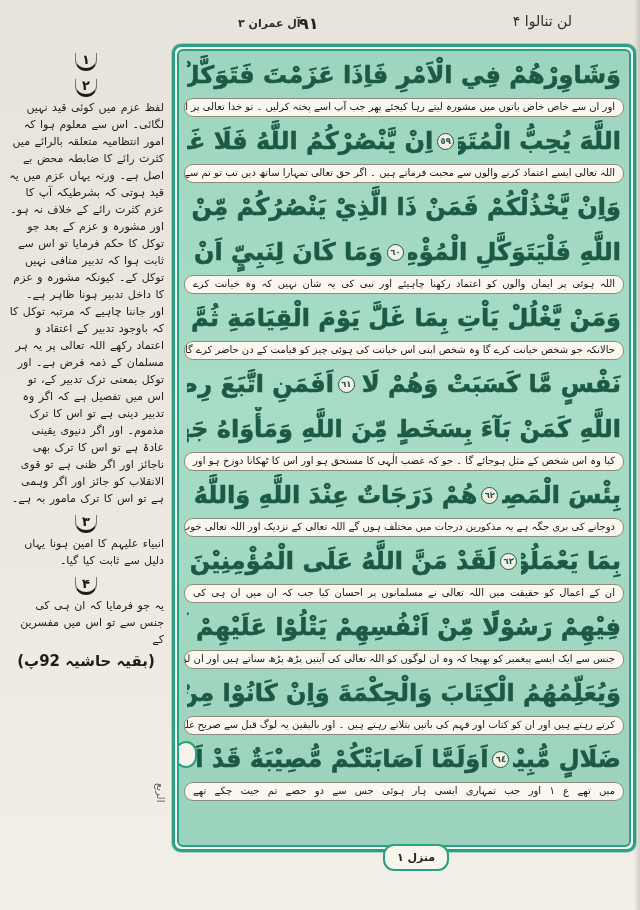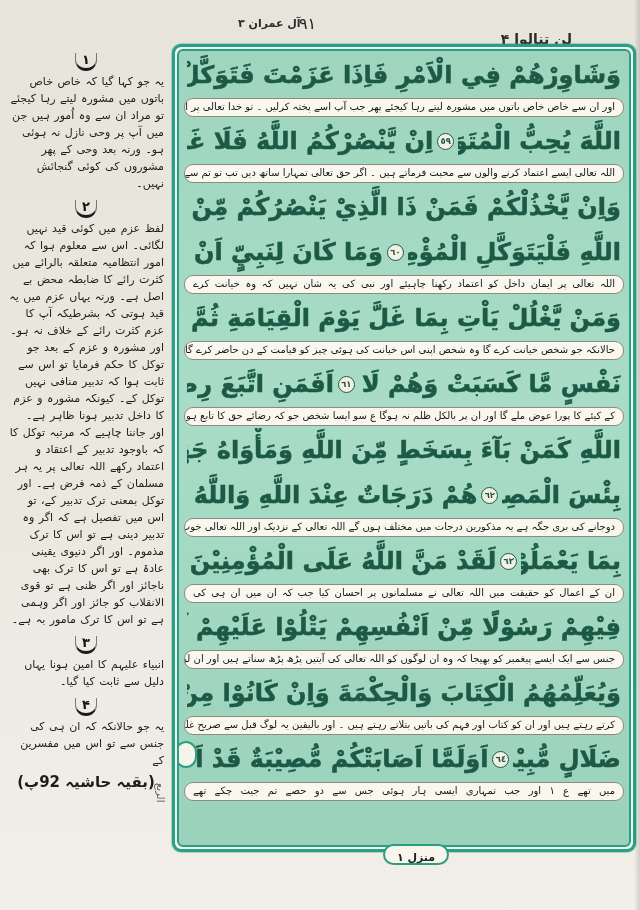--- a/index.html
+++ b/index.html
@@ -14,26 +14,26 @@
   .page{
     position:absolute;inset:0;
     background:linear-gradient(180deg,#e7e4dc 0%,#ebe8e0 55%,#f1efe8 100%);
   }
   .page-edge-shadow{
     position:absolute;right:0;top:0;width:6px;height:100%;
     background:linear-gradient(to left,rgba(60,60,55,.18),rgba(0,0,0,0));
   }
   
   .header-juz{
-    position:absolute;top:31px;right:68px;
-    font-size:14px;font-weight:bold;color:#2e2c28;direction:rtl;
+    position:absolute;top:13px;right:68px;
+    font-size:14px;font-weight:normal;color:#2e2c28;direction:rtl;
   }
   .header-page-number{
     position:absolute;top:14px;left:299px;
-    font-size:16px;font-weight:normal;color:#26241f;
+    font-size:16px;font-weight:bold;color:#26241f;
   }
   .header-surah{
     position:absolute;top:17px;left:238px;
     font-size:11px;font-weight:bold;color:#2e2c28;direction:rtl;
   }
   
   .sidebar{
     position:absolute;top:46px;left:8px;width:156px;
     direction:rtl;text-align:right;color:#1e1d1a;
   }
@@ -107,53 +107,52 @@
     background:#f6f3ea;border:2px solid #2b9e84;border-radius:11px;
   }
   
   .margin-vlabel{
     position:absolute;left:155px;top:722px;height:80px;
     writing-mode:vertical-rl;
     font-size:10px;color:#5b5952;letter-spacing:2px;
   }
   
   .manzil-badge{
-    position:absolute;top:844px;left:383px;width:66px;height:21px;
+    position:absolute;top:844px;left:383px;width:66px;height:27px;
     background:#f8f5ec;border:2px solid #2b9e84;border-radius:11px;
     text-align:center;direction:rtl;
   }
   .manzil-badge span{
     font-size:11px;font-weight:bold;color:#23221e;line-height:17px;
   }
 </style>
 </head>
 <body>
 
 <div class="page">
 
   <span class="header-juz">لن تنالوا ۴</span>
   <span class="header-page-number">٩١</span>
   <span class="header-surah">آل عمران ۳</span>
 
   <aside class="sidebar">
     <div class="note">
       <div class="note-marker"><span>۱</span></div>
-      <div class="note-text">یہ جو کہا گیا کہ خاص خاص باتوں میں مشورہ لیتے رہا کیجئے تو مراد ان سے وہ اُمور ہیں جن میں آپ پر وحی نازل نہ ہوئی ہو۔ ورنہ بعد وحی کے پھر مشوروں کی کوئی گنجائش نہیں۔</div>
     </div>
     <div class="note">
       <div class="note-marker"><span>۲</span></div>
       <div class="note-text">لفظ عزم میں کوئی قید نہیں لگائی۔ اس سے معلوم ہوا کہ امور انتظامیہ متعلقہ بالرائے میں کثرت رائے کا ضابطہ محض بے اصل ہے۔ ورنہ یہاں عزم میں یہ قید ہوتی کہ بشرطیکہ آپ کا عزم کثرت رائے کے خلاف نہ ہو۔ اور مشورہ و عزم کے بعد جو توکل کا حکم فرمایا تو اس سے ثابت ہوا کہ تدبیر منافی نہیں توکل کے۔ کیونکہ مشورہ و عزم کا داخل تدبیر ہونا ظاہر ہے۔ اور جاننا چاہیے کہ مرتبہ توکل کا کہ باوجود تدبیر کے اعتقاد و اعتماد رکھے اللہ تعالی پر یہ ہر مسلمان کے ذمہ فرض ہے۔ اور توکل بمعنی ترک تدبیر کے، تو اس میں تفصیل ہے کہ اگر وہ تدبیر دینی ہے تو اس کا ترک مذموم۔ اور اگر دنیوی یقینی عادۃ ہے تو اس کا ترک بھی ناجائز اور اگر ظنی ہے تو قوی الانقلاب کو جائز اور اگر وہمی ہے تو اس کا ترک مامور بہ ہے۔</div>
     </div>
     <div class="note">
       <div class="note-marker"><span>۳</span></div>
       <div class="note-text">انبیاء علیہم کا امین ہونا یہاں دلیل سے ثابت کیا گیا۔</div>
     </div>
     <div class="note">
       <div class="note-marker"><span>۴</span></div>
-      <div class="note-text">یہ جو حالانکہ کہ ان ہی کی جنس سے تو اس میں مفسرین کے</div>
+      <div class="note-text">یہ جو فرمایا کہ ان ہی کی جنس سے تو اس میں مفسرین کے</div>
     </div>
     <div class="note-continuation">(بقیہ حاشیہ 92پ)</div>
   </aside>
 
   <div class="frame">
     <div class="frame-inner" id="quran-rows">
       <div class="ruku-tab"></div>
     <div class="arabic-line">
           <span class="arabic-seg">وَشَاوِرْهُمْ فِي الْاَمْرِ فَاِذَا عَزَمْتَ فَتَوَكَّلْ عَلَى اللَّهِ اِنَّ</span>
         </div>
@@ -165,34 +164,34 @@
         </div>
         <div class="urdu-strip">اللہ تعالی ایسے اعتماد کرنے والوں سے محبت فرماتے ہیں ۔ اگر حق تعالی تمہارا ساتھ دیں تب تو تم سے کوئی نہیں جیت سکتا ۔</div>
         <div class="arabic-line">
           <span class="arabic-seg">وَاِنْ يَّخْذُلْكُمْ فَمَنْ ذَا الَّذِيْ يَنْصُرُكُمْ مِّنْ بَعْدِهِ وَعَلَى</span>
         </div>
         <div class="arabic-line">
           <span class="arabic-seg">اللَّهِ فَلْيَتَوَكَّلِ الْمُؤْمِنُوْنَ</span>
           <span class="ayah-medallion">٦٠</span>
           <span class="arabic-seg">وَمَا كَانَ لِنَبِيٍّ اَنْ يَّغُلَّ</span>
         </div>
-        <div class="urdu-strip">اللہ تعالی پر ایمان داخل کو اعتماد رکھنا چاہیئے اور نبی کی یہ شان نہیں کہ وہ خیانت کرے</div>
+        <div class="urdu-strip">اللہ ہوئی پر ایمان والوں کو اعتماد رکھنا چاہیئے اور نبی کی یہ شان نہیں کہ وہ خیانت کرے</div>
         <div class="arabic-line">
           <span class="arabic-seg">وَمَنْ يَّغْلُلْ يَاْتِ بِمَا غَلَّ يَوْمَ الْقِيَامَةِ ثُمَّ تُوَفَّى كُلُّ</span>
         </div>
         <div class="urdu-strip">حالانکہ جو شخص خیانت کرے گا وہ شخص اپنی اس خیانت کی ہوئی چیز کو قیامت کے دن حاضر کرے گا ۔ پھر ہر شخص کو اس</div>
         <div class="arabic-line">
           <span class="arabic-seg">نَفْسٍ مَّا كَسَبَتْ وَهُمْ لَا يُظْلَمُوْنَ</span>
           <span class="ayah-medallion">٦١</span>
           <span class="arabic-seg">اَفَمَنِ اتَّبَعَ رِضْوَانَ</span>
         </div>
-        <div class="urdu-strip">کے کیئے کا پورا عوض ملے گا اور ان پر بالکل ظلم نہ ہوگا ع سو ایسا شخص جو کہ رضائے حق کا تابع ہو</div>
         <div class="arabic-line">
           <span class="arabic-seg">اللَّهِ كَمَنْ بَآءَ بِسَخَطٍ مِّنَ اللَّهِ وَمَأْوَاهُ جَهَنَّمُ وَ</span>
         </div>
+        <div class="urdu-strip">کیا وہ اس شخص کے مثل ہوجائے گا ۔ جو کہ غضب الٰہی کا مستحق ہو اور اس کا ٹھکانا دوزخ ہو اور</div>
         <div class="arabic-line">
           <span class="arabic-seg">بِئْسَ الْمَصِيْرُ</span>
           <span class="ayah-medallion">٦٢</span>
           <span class="arabic-seg">هُمْ دَرَجَاتٌ عِنْدَ اللَّهِ وَاللَّهُ بَصِيْرٌ</span>
         </div>
         <div class="urdu-strip">دوجانے کی بری جگہ ہے یہ مذکورین درجات میں مختلف ہوں گے اللہ تعالی کے نزدیک اور اللہ تعالی خوب دیکھتے ہیں</div>
         <div class="arabic-line">
           <span class="arabic-seg">بِمَا يَعْمَلُوْنَ</span>
           <span class="ayah-medallion">٦٣</span>
           <span class="arabic-seg">لَقَدْ مَنَّ اللَّهُ عَلَى الْمُؤْمِنِيْنَ اِذْ بَعَثَ</span>

